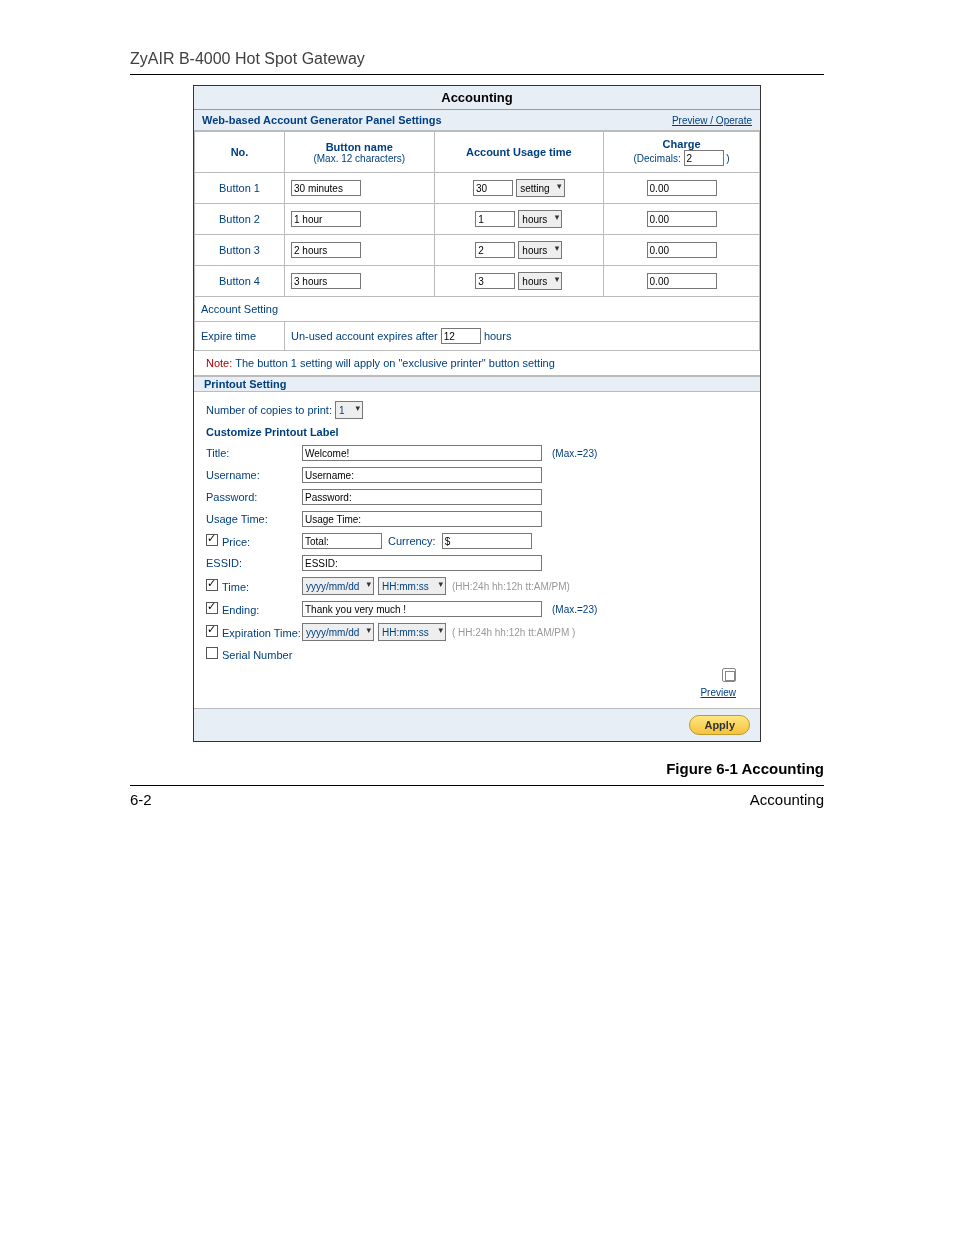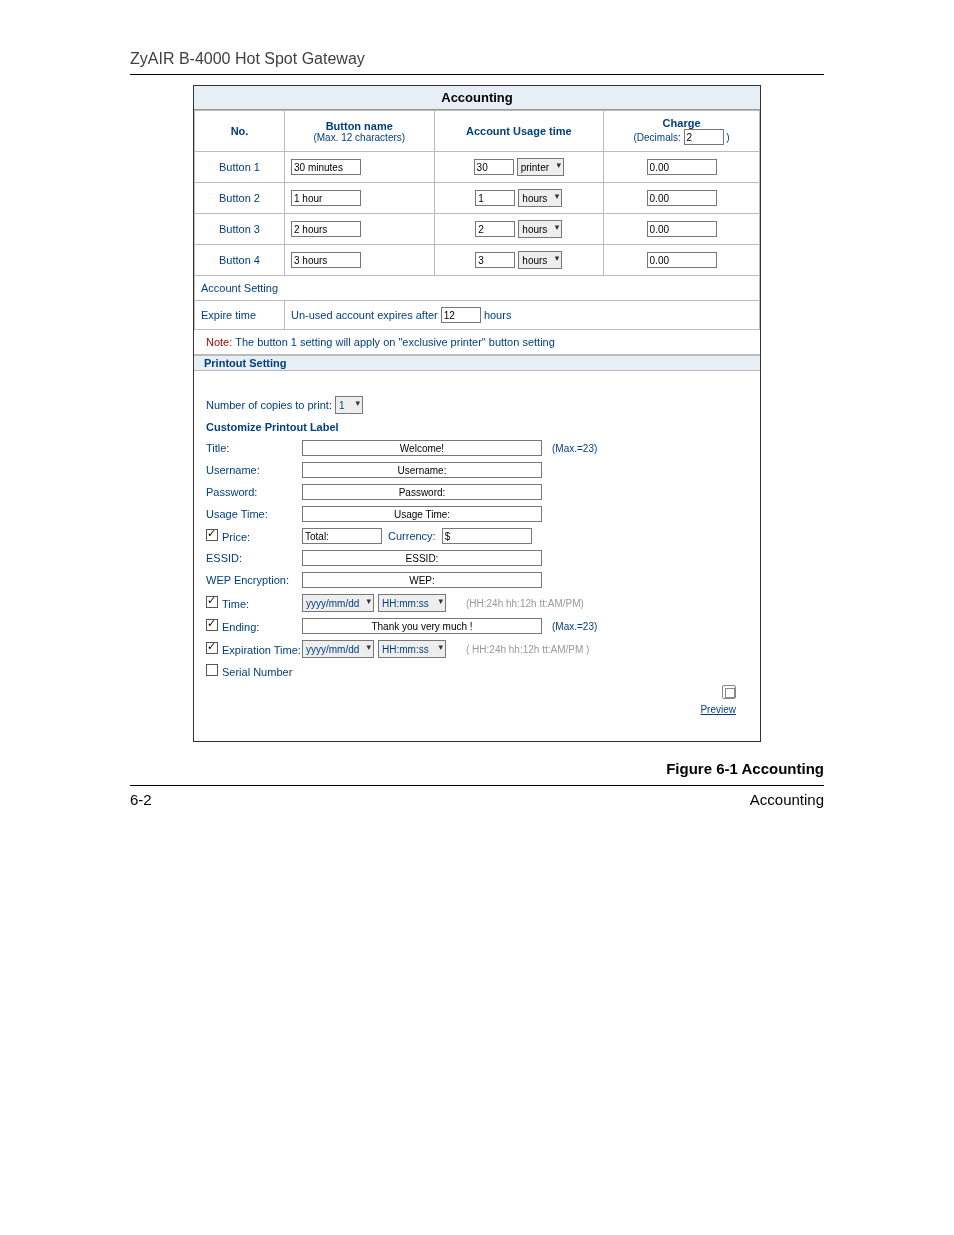--- a/index.html
+++ b/index.html
@@ -50,52 +50,56 @@
     text-decoration: underline;
     font-size: 10px;
   }
   .tbl { width: 100%; border-collapse: collapse; font-size: 11px; }
   .tbl th, .tbl td { border: 1px solid #bbb; padding: 6px; vertical-align: middle; }
   .tbl th { font-weight: bold; color: #003f7f; text-align: center; }
   .tbl td.label-cell { color: #003f7f; text-align: center; width: 90px; }
   .thin-input { font-size: 10px; height: 16px; border: 1px solid #777; background:#fff; }
   .w70 { width: 70px; }
   .w40 { width: 40px; }
-  .w240 { width: 240px; text-align: center; }
+  .w240 { width: 240px; }
   .sel { font-size: 10px; height: 18px; border: 1px solid #777; background:#eee; position:relative; display:inline-flex; align-items:center; padding:0 14px 0 3px; }
   .sel::after { content:"▾"; position:absolute; right:2px; top:1px; font-size:9px; color:#333; }
   .sec-row td { color:#003f7f; }
   .row-area { background:#fff; padding: 6px 12px; border-bottom:1px solid #bbb; font-size:11px; color:#003f7f; }
   .note { color:#b00000; font-weight:normal; font-size:11px; }
   .note-text { color:#003f7f; font-weight:normal; }
   .printout-hd { background:#e8eef6; color:#003f7f; font-weight:bold; font-size:11px; padding:1px 10px; border-bottom:1px solid #bbb; border-top:1px solid #bbb;}
-  .form-area { padding:22px 12px; font-size:11px; color:#003f7f; }
+  .form-area { padding:6px 12px; font-size:11px; color:#003f7f; }
   .form-line { display:flex; align-items:center; padding:3px 0; }
   .form-label { width: 96px; }
   .chk { width:12px; height:12px; border:1px solid #555; display:inline-block; margin-right:4px; position:relative; background:#fff;}
   .chk.checked::after { content:"✓"; position:absolute; top:-3px; left:0; font-size:11px; color:#000;}
   .preview-col { text-align:right; padding:4px 12px; }
   .preview-col a { text-decoration:underline; color:#003f7f; font-size:10px;}
   .apply-row { background:#e8eef6; text-align:right; padding:6px 10px; border-top:1px solid #bbb;}
   .apply-btn { display:inline-block; background:linear-gradient(#ffe680,#f5c23c); border:1px solid #c49a2a; border-radius:12px; padding:3px 14px; font-size:11px; color:#333; font-weight:bold;}
   .caption { text-align:right; font-weight:bold; font-size:15px; margin:18px 0 8px; }
   .footer { display:flex; justify-content:space-between; font-size:15px; border-top:1.5px solid #000; padding-top:5px; margin-top:4px;}
   .max-note { color:#003f7f; font-size:10px; margin-left:10px;}
-  .hh-note { color:#999; font-size:10px; margin-left:20px;}
+  .hh-note { color:#999; font-size:10px; margin-left:6px;}
   .icon-print { display:inline-block; width:14px; height:14px; border:1px solid #888; border-radius:2px; position:relative; margin-bottom:2px;}
   .icon-print::before { content:""; position:absolute; top:2px; left:2px; width:8px; height:8px; border:1px solid #888;}
 </style>
 </head>
 <body>
 
 <div class="page">
   <div class="doc-header">ZyAIR B-4000 Hot Spot Gateway</div>
 
   <div class="panel-outer">
     <div class="title-bar">Accounting</div>
+    <div class="sub-bar">
+      <span>Web-based Account Generator Panel Settings</span>
+      <a href="#">Preview / Operate</a>
+    </div>
 
     <table class="tbl">
       <tbody>
           <tr>
         <th>No.</th>
         <th>
           <div>Button name</div>
           <div style="font-weight:normal;font-size:10px;">(Max. 12 characters)</div>
         </th>
         <th>Account Usage time</th>
@@ -107,21 +111,21 @@
             <span>)</span>
           </div>
         </th>
       </tr>
 
       <tr>
         <td class="label-cell">Button 1</td>
         <td><input class="thin-input w70" value="30 minutes" style=""></td>
         <td style="text-align:center;">
           <input class="thin-input w40" value="30" style="">
-          <span class="sel">printer</span>
+          <span class="sel">setting</span>
         </td>
         <td style="text-align:center;"><input class="thin-input w70" value="0.00" style=""></td>
       </tr>
       <tr>
         <td class="label-cell">Button 2</td>
         <td><input class="thin-input w70" value="1 hour" style=""></td>
         <td style="text-align:center;">
           <input class="thin-input w40" value="1" style="">
           <span class="sel">hours</span>
         </td>
@@ -195,24 +199,20 @@
         <span class="form-label"><span class="chk checked"></span><span>Price:</span></span>
         <input class="thin-input" style="width: 80px;" value="Total:">
         <span style="margin:0 6px;">Currency:</span>
         <input class="thin-input" style="width: 90px;" value="$">
       </div>
       <div class="form-line">
         <span class="form-label">ESSID:</span>
         <input class="thin-input w240" value="ESSID:" style="">
       </div>
       <div class="form-line">
-        <span class="form-label">WEP Encryption:</span>
-        <input class="thin-input w240" value="WEP:" style="">
-      </div>
-      <div class="form-line">
         <span class="form-label"><span class="chk checked"></span><span>Time:</span></span>
         <span class="sel" style="width:72px;">yyyy/mm/dd</span>
         <span class="sel" style="width:68px;margin-left:4px;">HH:mm:ss</span>
         <span class="hh-note">(HH:24h hh:12h tt:AM/PM)</span>
       </div>
       <div class="form-line">
         <span class="form-label"><span class="chk checked"></span><span>Ending:</span></span>
         <input class="thin-input w240" value="Thank you very much !" style="">
         <span class="max-note">(Max.=23)</span>
       </div>
@@ -225,20 +225,23 @@
       <div class="form-line">
         <span class="form-label"><span class="chk"></span><span>Serial Number</span></span>
       </div>
 
       <div class="preview-col">
         <span class="icon-print"></span><br>
         <a href="#">Preview</a>
       </div>
     </div>
 
+    <div class="apply-row">
+      <span class="apply-btn">Apply</span>
+    </div>
   </div>
 
   <div class="caption">Figure 6-1 Accounting</div>
 
   <div class="footer">
     <span>6-2</span>
     <span>Accounting</span>
   </div>
 </div>
 

